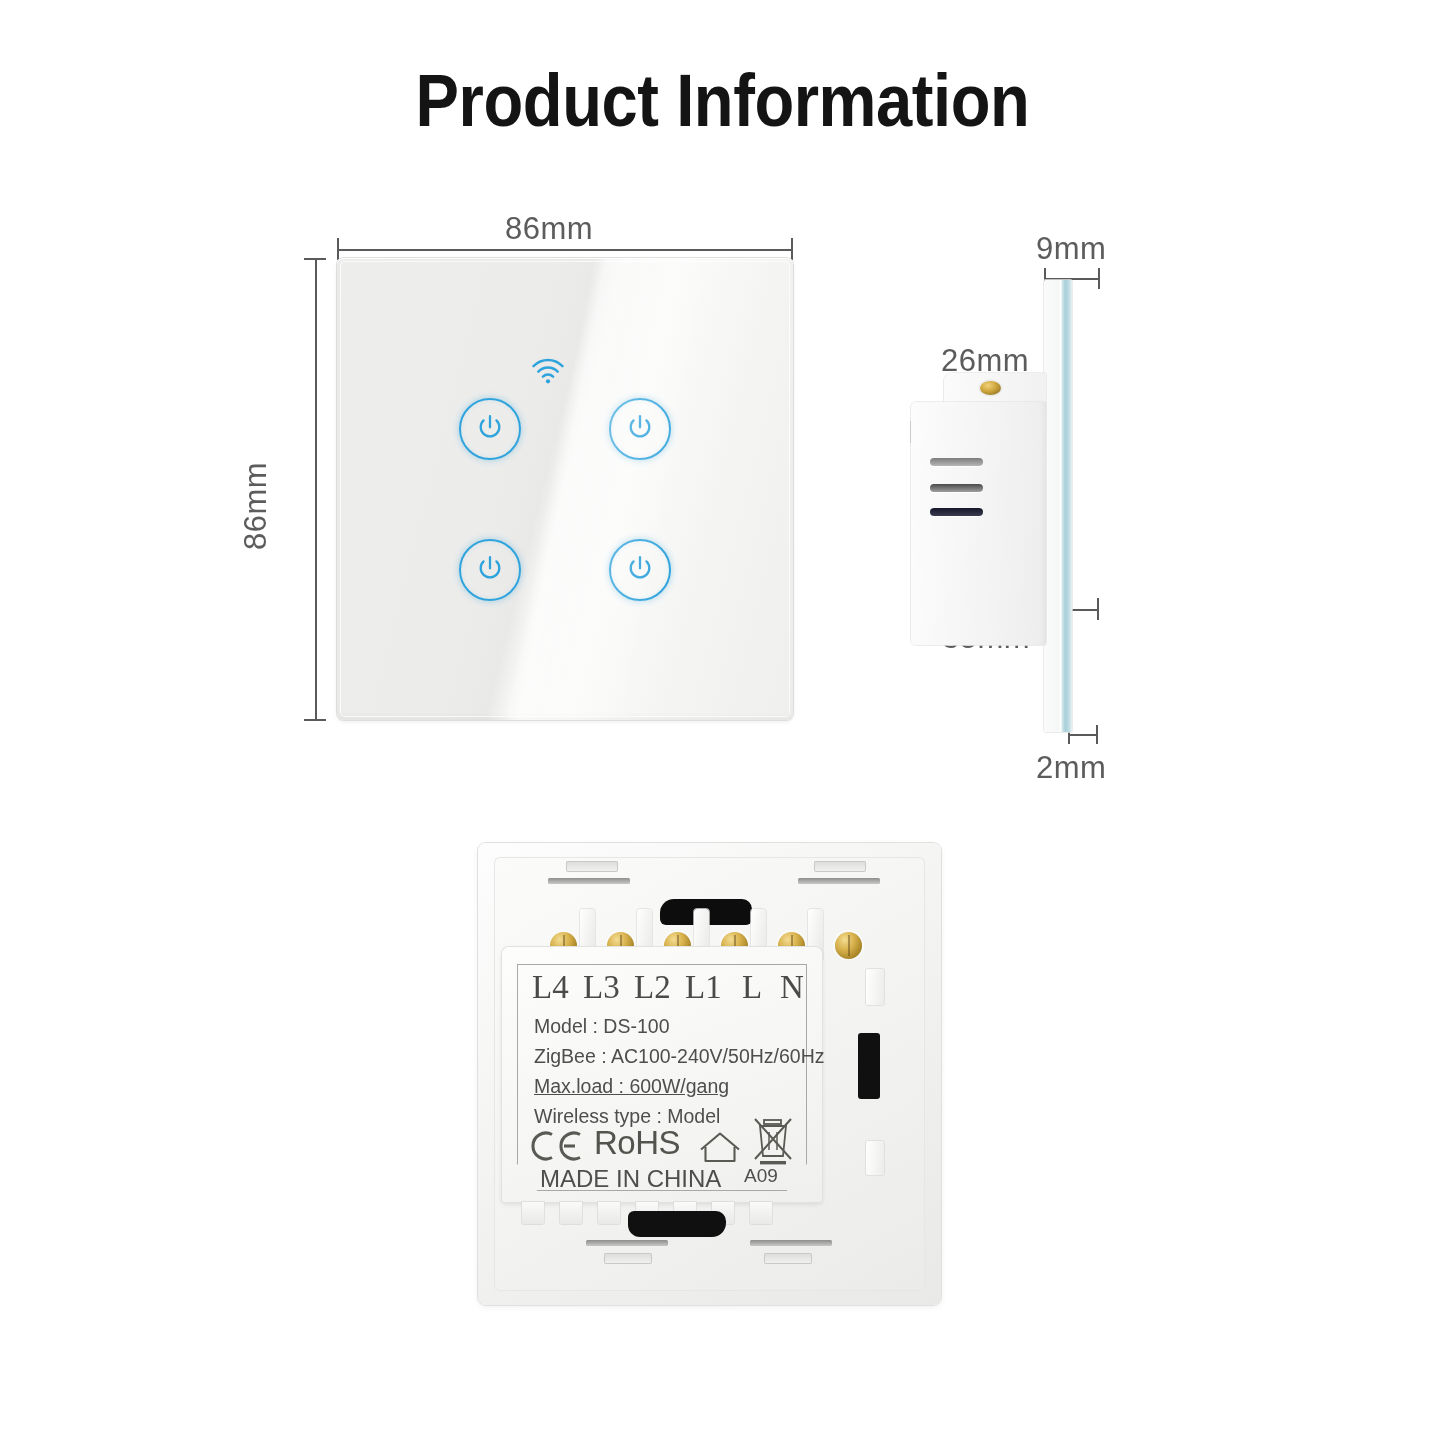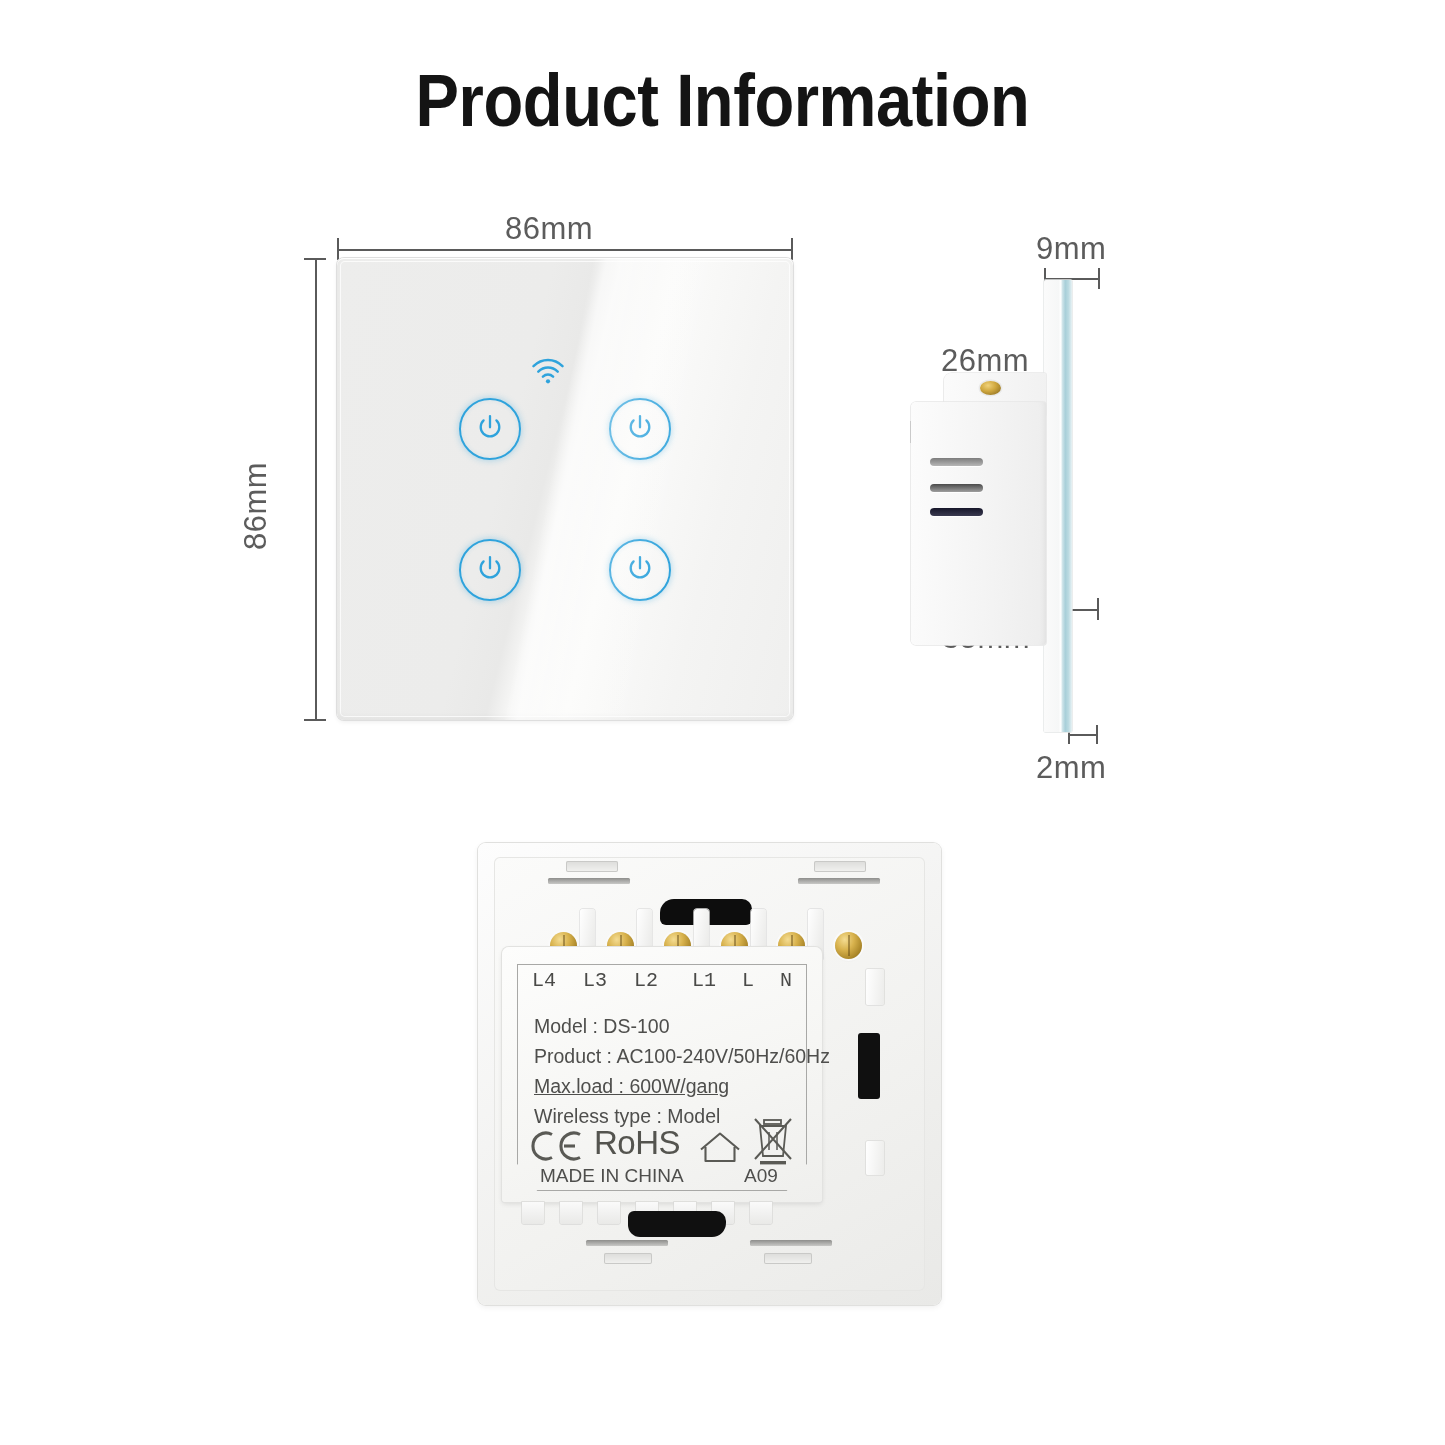--- a/index.html
+++ b/index.html
@@ -149,33 +149,33 @@
     background: linear-gradient(160deg,#fdfdfc 0%,#f6f6f4 55%,#efefed 100%);
     border-radius: 7px 7px 3px 3px;
     box-shadow: 0 0 0 1px #e2e2e0, 0 2px 5px rgba(0,0,0,.10);
   }
   #label-border {
     position:absolute; left:15px; top:17px; width:290px; height:227px;
     border:1.1px solid #a8a8a6;
     clip-path: polygon(0 0, 100% 0, 100% 88%, 93% 100%, 7% 100%, 0 88%);
   }
   .term-label {
-    position:absolute; top:22px; font-size:20px; color:#4a4a48;
-    font-family:Liberation Mono, monospace;
+    position:absolute; top:22px; font-size:33px; color:#4a4a48;
+    font-family:Liberation Serif, serif;
   }
   .spec-line {
     position:absolute; left:32px; font-size:19.5px; color:#4e4e4c;
     white-space:nowrap; font-family:"Liberation Sans", sans-serif;
   }
   #cert-row { position:absolute; left:28px; top:179px; width:270px; height:44px; }
   #rohs-text {
     position:absolute; left:64px; top:-2px; font-size:33px; color:#54544f;
     letter-spacing:-.5px; font-family:"Liberation Sans", sans-serif;
   }
-  #made-in { position:absolute; left:38px; top:218px; font-size:19px; color:#4e4e4c; }
+  #made-in { position:absolute; left:38px; top:218px; font-size:24px; color:#4e4e4c; }
   #batch-code { position:absolute; left:242px; top:218px; font-size:19px; color:#4e4e4c; }
 
   .clip-tab {
     position:absolute; background: linear-gradient(95deg,#ffffff,#ececea);
     box-shadow: 0 0 0 .8px #dcdcda; border-radius:2px;
   }
   .dark-notch { position:absolute; background:#101010; border-radius:2px; }
   .bot-comb { position:absolute; background: linear-gradient(180deg,#fafafa,#e9e9e7); box-shadow:0 0 0 .7px #d8d8d6; border-radius: 0 0 2px 2px; }
 </style>
 </head>
@@ -309,26 +309,26 @@
       <div class="screw" style="left:238px;"></div>
       <div class="screw" style="left:295px;"></div>
     </div>
 
     <div id="label-card">
       <div id="label-border"></div>
 
       <div class="term-label" style="left:30px;">L4</div>
       <div class="term-label" style="left:81px;">L3</div>
       <div class="term-label" style="left:132px;">L2</div>
-      <div class="term-label" style="left:190px;">L1</div>
+      <div class="term-label" style="left:183px;">L1</div>
       <div class="term-label" style="left:240px;">L</div>
       <div class="term-label" style="left:278px;">N</div>
 
       <div class="spec-line" style="top:68px;">Model : DS-100</div>
-      <div class="spec-line" style="top:98px;">Product : AC100-240V/50Hz/60Hz</div>
+      <div class="spec-line" style="top:98px;">ZigBee : AC100-240V/50Hz/60Hz</div>
       <div class="spec-line" style="top:128px;text-decoration:underline;">Max.load : 600W/gang</div>
       <div class="spec-line" style="top:158px;">Wireless type : Model</div>
 
       <div id="cert-row">
         <span style="position:absolute; left:0; top:2px;">
           <svg width="58" height="36" viewBox="0 0 58 36" fill="none">
             <path d="M22 6.5A13 13 0 1 0 22 29.5" stroke="#5a5a55" stroke-width="3.1" fill="none"></path>
             <path d="M50 6.5A13 13 0 1 0 50 29.5" stroke="#5a5a55" stroke-width="3.1" fill="none"></path>
             <path d="M34 18h11" stroke="#5a5a55" stroke-width="3.1"></path>
           </svg>

